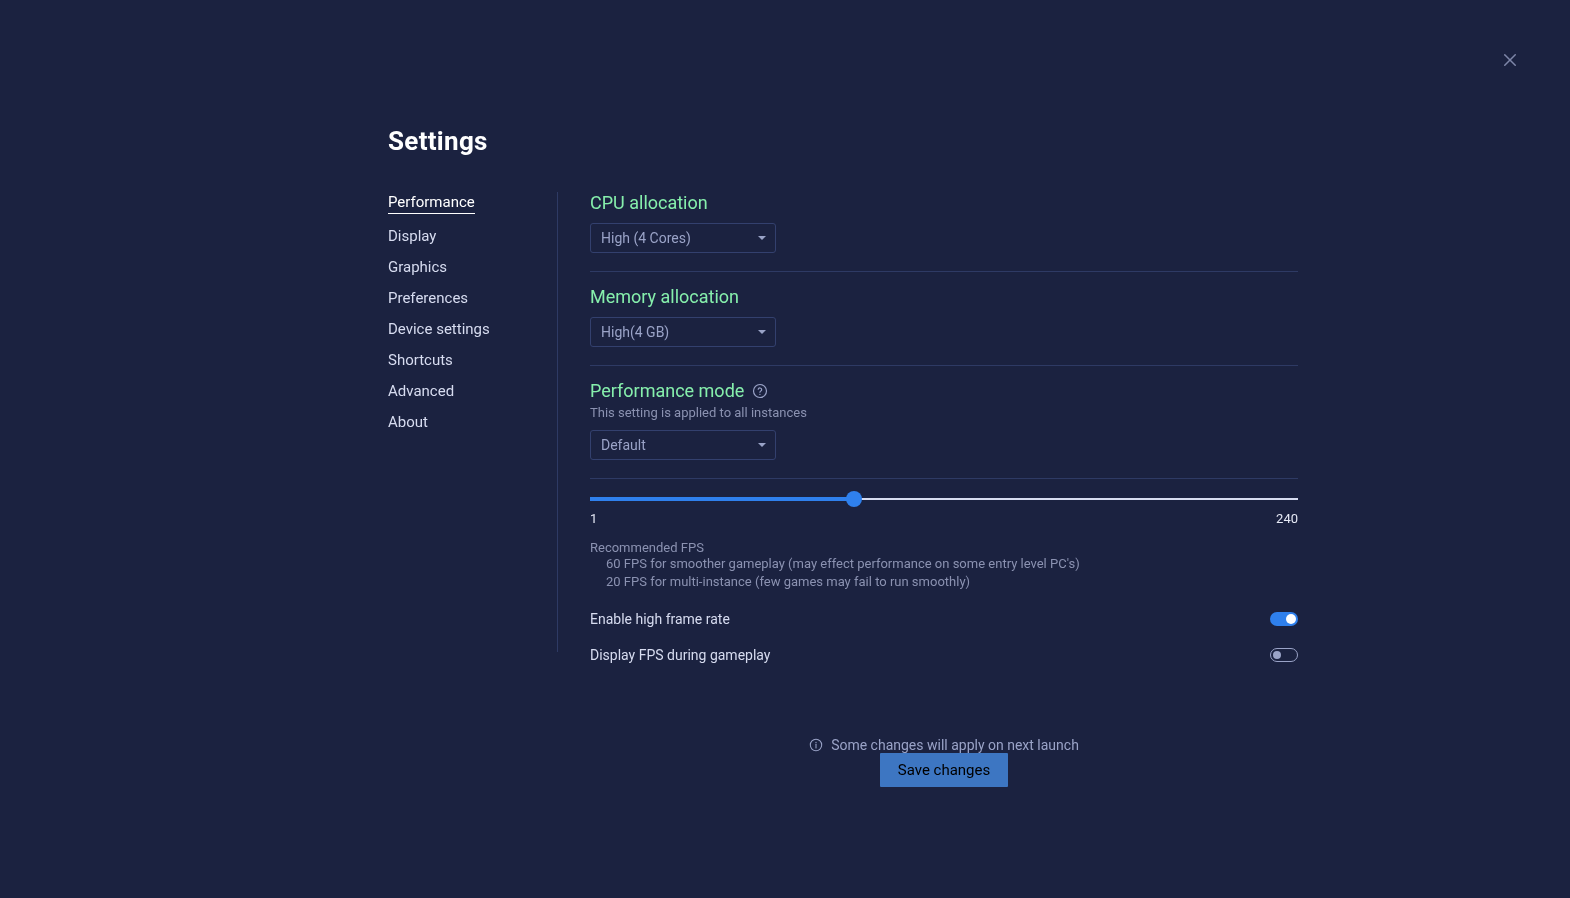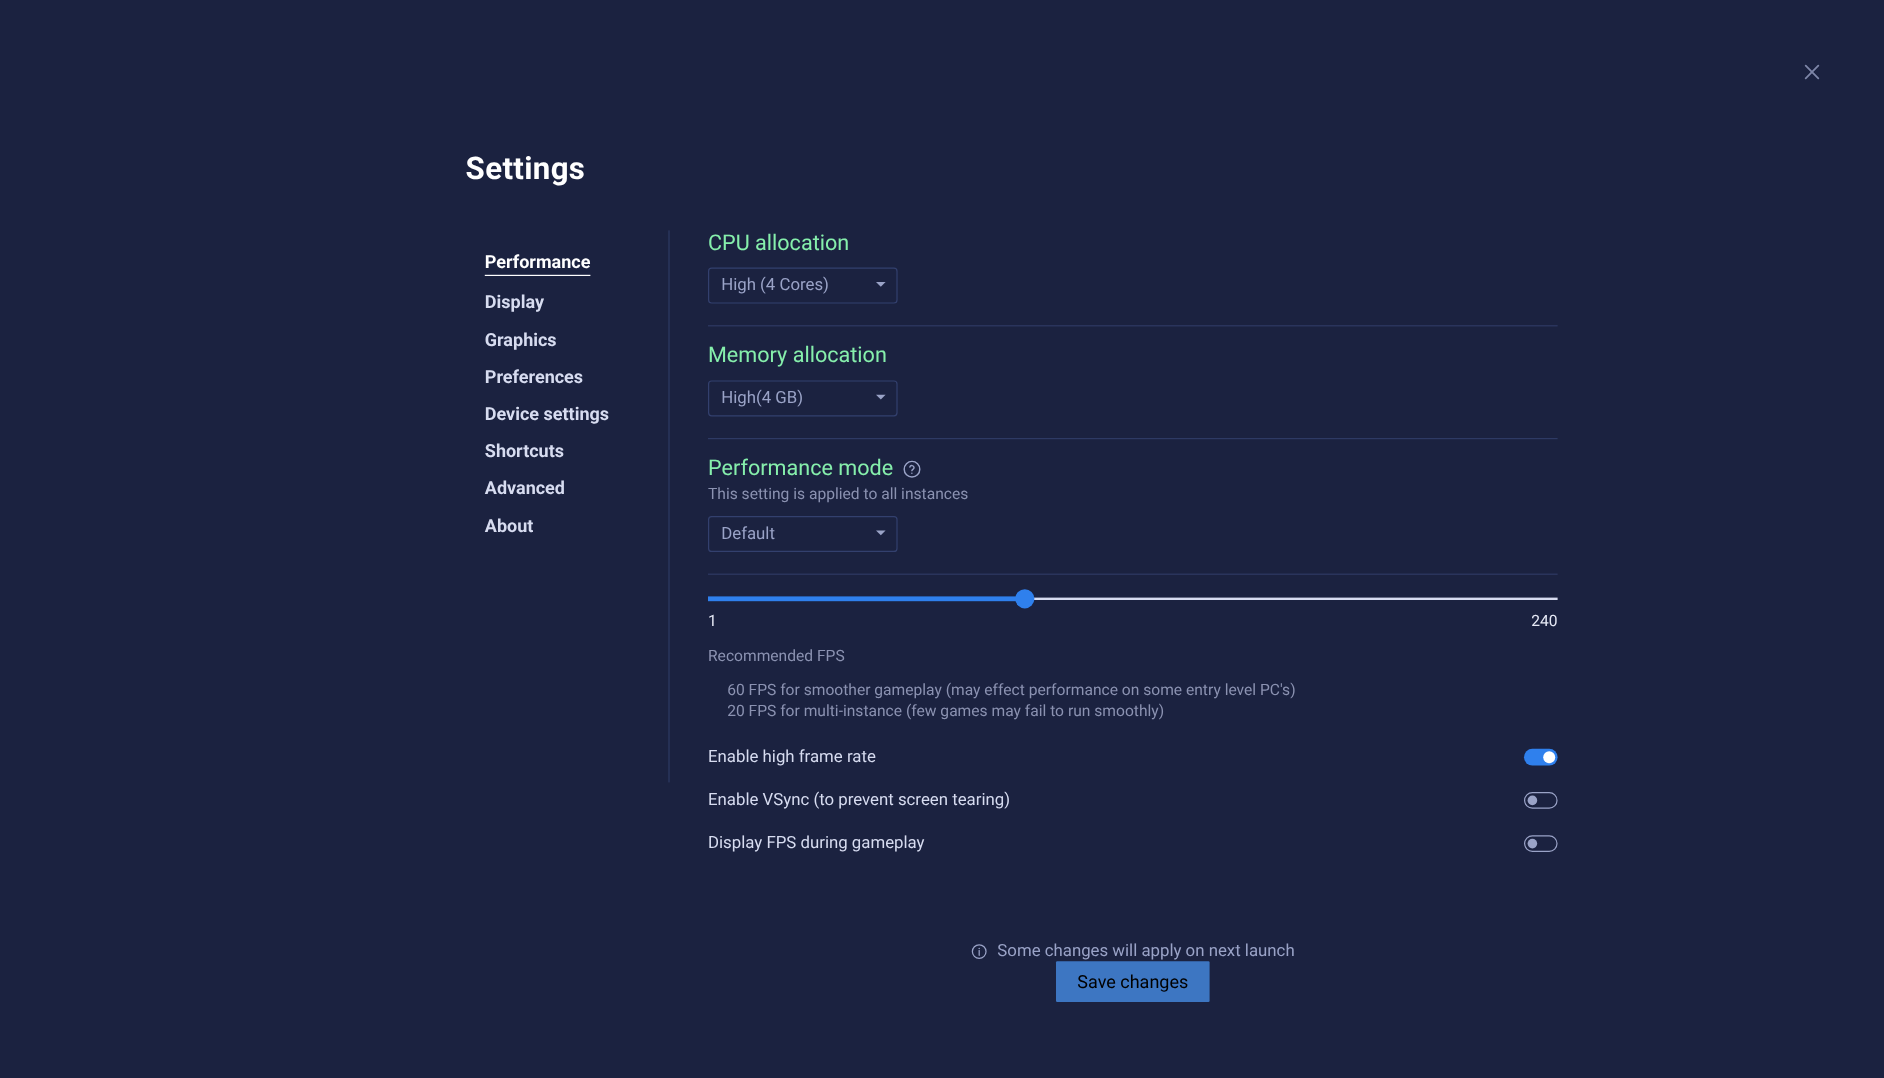--- a/index.html
+++ b/index.html
@@ -22,50 +22,50 @@
   .close-btn{position:absolute;top:48px;right:48px;width:24px;height:24px;cursor:pointer;display:flex;align-items:center;justify-content:center;}
   .close-btn svg{stroke:#7e86a8;width:18px;height:18px;}
 
   
   .container{position:absolute;left:388px;top:126px;right:0;}
   .title{font-size:26px;font-weight:700;color:#ffffff;margin:0 0 36px 0;letter-spacing:.3px;}
   .layout{display:flex;align-items:flex-start;}
 
   
   .sidebar{width:170px;border-right:1px solid var(--panel-border);padding-right:20px;min-height:460px;}
-  .nav{list-style:none;margin:16px;padding:0;font-weight:bold;}
+  .nav{list-style:none;margin:0;padding:0;}
   .nav li{margin:0 0 12px 0;}
   .nav a{color:var(--link);text-decoration:none;font-size:15px;cursor:pointer;display:inline-block;}
   .nav a.active{color:#ffffff;border-bottom:1px solid #ffffff;padding-bottom:2px;}
 
   
   .panel{padding-left:32px;width:740px;}
   .section{padding:14px 0 18px 0;border-bottom:1px solid var(--panel-border);}
   .section:first-child{padding-top:0;}
   .section:last-of-type{border-bottom:none;}
   .section-label{font-size:18px;color:#86efac;margin:0 0 10px 0;display:flex;align-items:center;gap:8px;}
   .section-sub{font-size:13px;color:var(--muted);margin:-6px 0 10px 0;}
 
   
-  .select{position:relative;width:158px;height:30px;border:1px solid var(--border);border-radius:3px;background:transparent;display:flex;align-items:center;padding:0 28px 0 10px;color:var(--muted2);font-size:14px;cursor:pointer;}
+  .select{position:relative;width:186px;height:30px;border:1px solid var(--border);border-radius:3px;background:transparent;display:flex;align-items:center;padding:0 28px 0 10px;color:var(--muted2);font-size:14px;cursor:pointer;}
   .select .caret{position:absolute;right:8px;top:50%;transform:translateY(-50%);}
   .select .caret svg{width:10px;height:10px;fill:var(--muted2);}
 
   
   .help-icon{width:16px;height:16px;display:inline-flex;}
   .help-icon svg{width:16px;height:16px;}
 
   
   .frame-label{font-size:15px;color:#ffffff;margin:0 0 12px 0;}
   .slider-wrap{position:relative;height:12px;margin-bottom:6px;}
   .slider-track{position:absolute;left:0;right:0;top:50%;height:2px;background:var(--track);transform:translateY(-50%);}
   .slider-fill{position:absolute;left:0;top:50%;height:4px;background:var(--accent);transform:translateY(-50%);}
   .slider-thumb{position:absolute;top:50%;width:16px;height:16px;border-radius:50%;background:var(--accent);transform:translate(-50%,-50%);box-shadow:0 0 0 0 rgba(47,128,237,.3);cursor:grab;}
   .slider-minmax{display:flex;justify-content:space-between;font-size:13px;color:#e6e9f5;margin-bottom:14px;}
-  .rec-title{font-size:13px;color:var(--muted);margin:0 0 12px 0;}
+  .rec-title{font-size:13px;color:var(--muted);margin:0 0 0 0;}
   .rec-body{font-size:13px;color:var(--muted);margin:0 0 14px 16px;line-height:1.4;max-width:480px;}
 
   
   .toggle-row{display:flex;justify-content:space-between;align-items:center;margin:20px 0;gap:36px;}
   .toggle-row span.lbl{font-size:14px;color:var(--link);}
   .toggle{width:28px;height:14px;border-radius:14px;position:relative;cursor:pointer;}
   .toggle.off{border:1px solid #9aa3c7;background:transparent;}
   .toggle.off::after{content:"";position:absolute;left:2px;top:50%;transform:translateY(-50%);width:8px;height:8px;border-radius:50%;background:#9aa3c7;}
   .toggle.on{background:var(--accent);}
   .toggle.on::after{content:"";position:absolute;right:2px;top:50%;transform:translateY(-50%);width:10px;height:10px;border-radius:50%;background:#ffffff;}
@@ -165,24 +165,20 @@
         </div>
 
         <p class="rec-title">Recommended FPS</p>
         <p class="rec-body">60 FPS for smoother gameplay (may effect performance on some entry level PC's) 20 FPS for multi-instance (few games may fail to run smoothly)</p>
 
         <div class="toggle-row">
           <span class="lbl">Enable high frame rate</span>
           <div class="toggle on"></div>
         </div>
         <div class="toggle-row">
-          <span class="lbl">Enable VSync (to prevent screen tearing)</span>
-          <div class="toggle off"></div>
-        </div>
-        <div class="toggle-row">
           <span class="lbl">Display FPS during gameplay</span>
           <div class="toggle off"></div>
         </div>
       </div>
 
       <div class="footer">
         <div class="footer-note">
           <svg viewBox="0 0 16 16" fill="none" stroke="#9aa3c7" stroke-width="1.2">
             <circle cx="8" cy="8" r="6.5"></circle>
             <circle cx="8" cy="5" r="0.7" fill="#9aa3c7" stroke="none"></circle>

